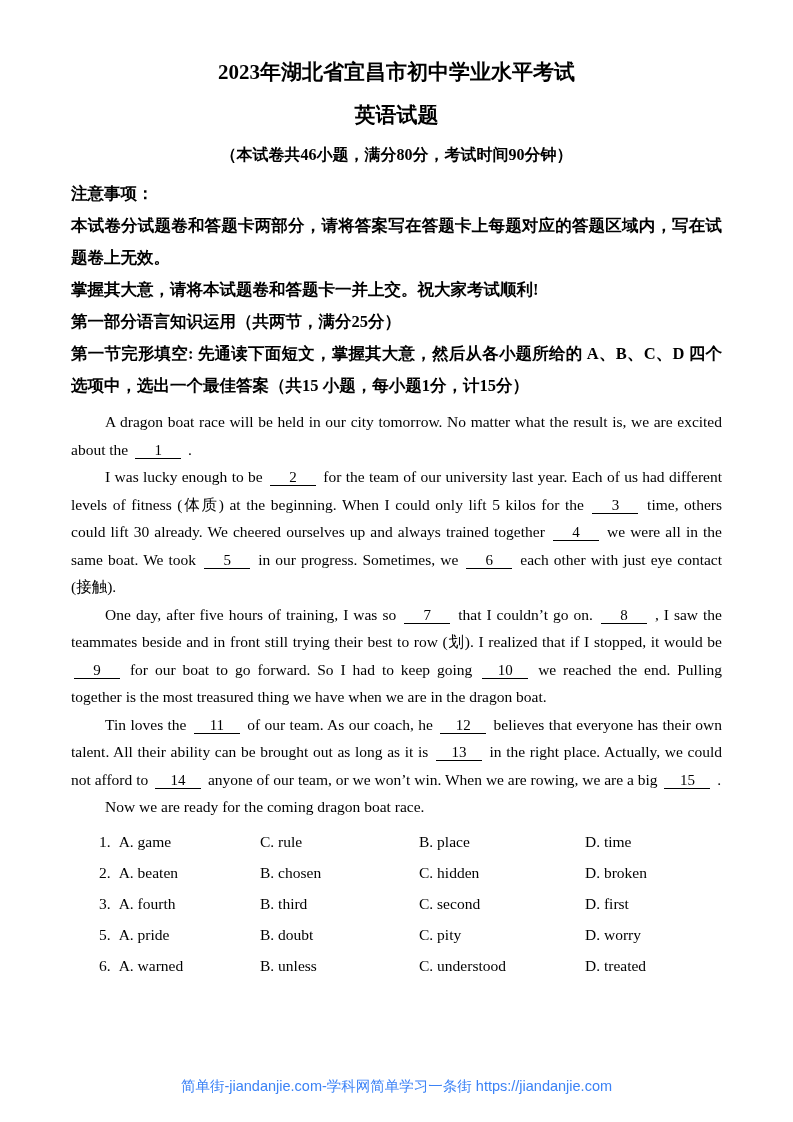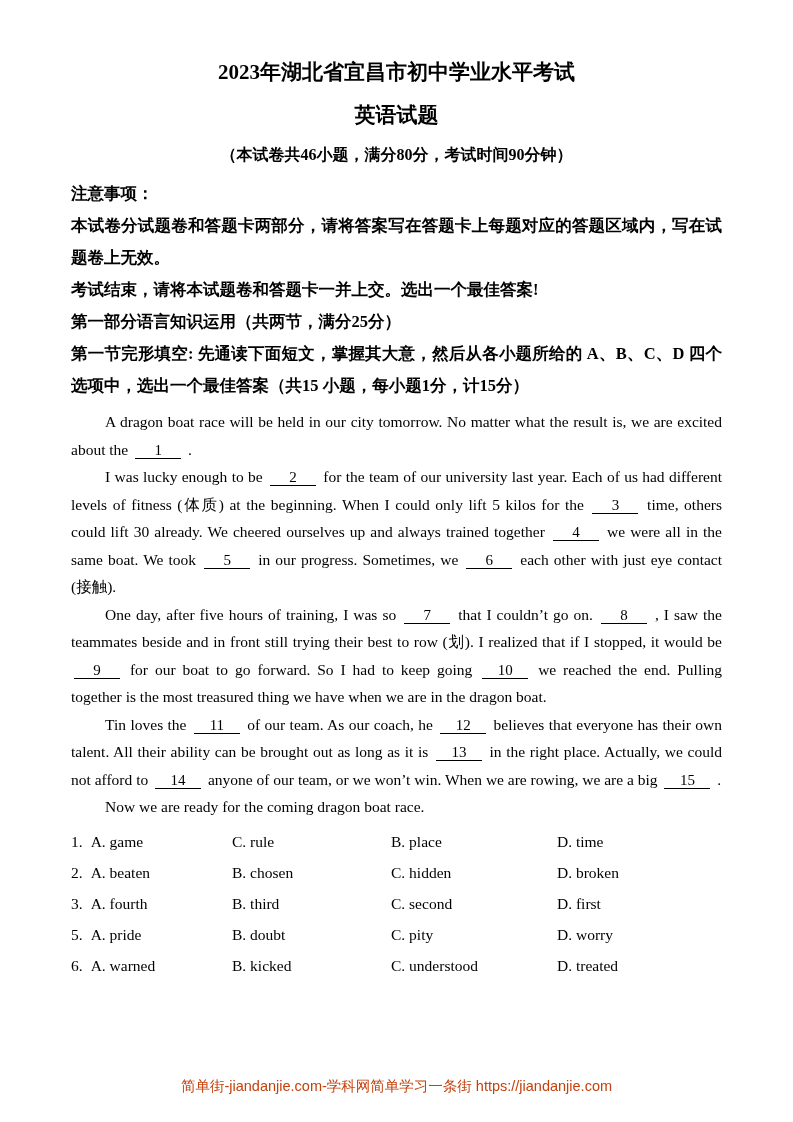--- a/index.html
+++ b/index.html
@@ -61,51 +61,52 @@
     min-width: 46px;
     text-align: center;
     text-indent: 0;
     border-bottom: 1px solid #000;
     line-height: 16px;
     margin: 0 3px;
     font-size: 15px;
   }
   .options {
     margin-top: 5px;
+    margin-left: 28px;
   }
   .opt-row {
     display: grid;
     grid-template-columns: 161px 159px 166px 1fr;
     font-size: 15.5px;
     line-height: 31px;
   }
   .opt-cell { white-space: nowrap; }
   .opt-num { margin-right: 8px; }
   .footer {
     position: absolute;
     bottom: 26px;
     left: 0;
     width: 793px;
     text-align: center;
-    color: #c2410c;
+    color: #3b82f6;
     font-size: 14.5px;
     font-family: "Liberation Sans", sans-serif;
   }
 </style>
 </head>
 <body>
 
 <div class="page">
   <h1 class="title">2023年湖北省宜昌市初中学业水平考试</h1>
   <h2 class="subtitle">英语试题</h2>
   <div class="info">（本试卷共46小题，满分80分，考试时间90分钟）</div>
   <div class="notices">
       <p class="notice">注意事项：</p>
       <p class="notice">本试卷分试题卷和答题卡两部分，请将答案写在答题卡上每题对应的答题区域内，写在试题卷上无效。</p>
-      <p class="notice">考试结束，请将本试题卷和答题卡一并上交。选出一个最佳答案!</p>
+      <p class="notice">掌握其大意，请将本试题卷和答题卡一并上交。祝大家考试顺利!</p>
       <p class="notice">第一部分语言知识运用（共两节，满分25分）</p>
       <p class="notice">第一节完形填空: 先通读下面短文，掌握其大意，然后从各小题所给的 A、B、C、D 四个选项中，选出一个最佳答案（共15 小题，每小题1分，计15分）</p>
     </div>
   <div class="passage">
       <p class="para">A dragon boat race will be held in our city tomorrow. No matter what the result is, we are excited about the <span class="blank">1</span> .</p>
       <p class="para">I was lucky enough to be <span class="blank">2</span> for the team of our university last year. Each of us had different levels of fitness (体质) at the beginning. When I could only lift 5 kilos for the <span class="blank">3</span> time, others could lift 30 already. We cheered ourselves up and always trained together <span class="blank">4</span> we were all in the same boat. We took <span class="blank">5</span> in our progress. Sometimes, we <span class="blank">6</span> each other with just eye contact (接触).</p>
       <p class="para">One day, after five hours of training, I was so <span class="blank">7</span> that I couldn’t go on. <span class="blank">8</span> , I saw the teammates beside and in front still trying their best to row (划). I realized that if I stopped, it would be <span class="blank">9</span> for our boat to go forward. So I had to keep going <span class="blank">10</span> we reached the end. Pulling together is the most treasured thing we have when we are in the dragon boat.</p>
       <p class="para">Tin loves the <span class="blank">11</span> of our team. As our coach, he <span class="blank">12</span> believes that everyone has their own talent. All their ability can be brought out as long as it is <span class="blank">13</span> in the right place. Actually, we could not afford to <span class="blank">14</span> anyone of our team, or we won’t win. When we are rowing, we are a big <span class="blank">15</span> .</p>
       <p class="para">Now we are ready for the coming dragon boat race.</p>
     </div>
@@ -129,19 +130,19 @@
         <div class="opt-cell">D. first</div>
       </div>
       <div class="opt-row">
         <div class="opt-cell"><span class="opt-num">5.</span>A. pride</div>
         <div class="opt-cell">B. doubt</div>
         <div class="opt-cell">C. pity</div>
         <div class="opt-cell">D. worry</div>
       </div>
       <div class="opt-row">
         <div class="opt-cell"><span class="opt-num">6.</span>A. warned</div>
-        <div class="opt-cell">B. kicked</div>
+        <div class="opt-cell">B. unless</div>
         <div class="opt-cell">C. understood</div>
         <div class="opt-cell">D. treated</div>
       </div>
     </div>
   <div class="footer">简单街-jiandanjie.com-学科网简单学习一条街 https://jiandanjie.com</div>
 </div>
 
 </body></html>

